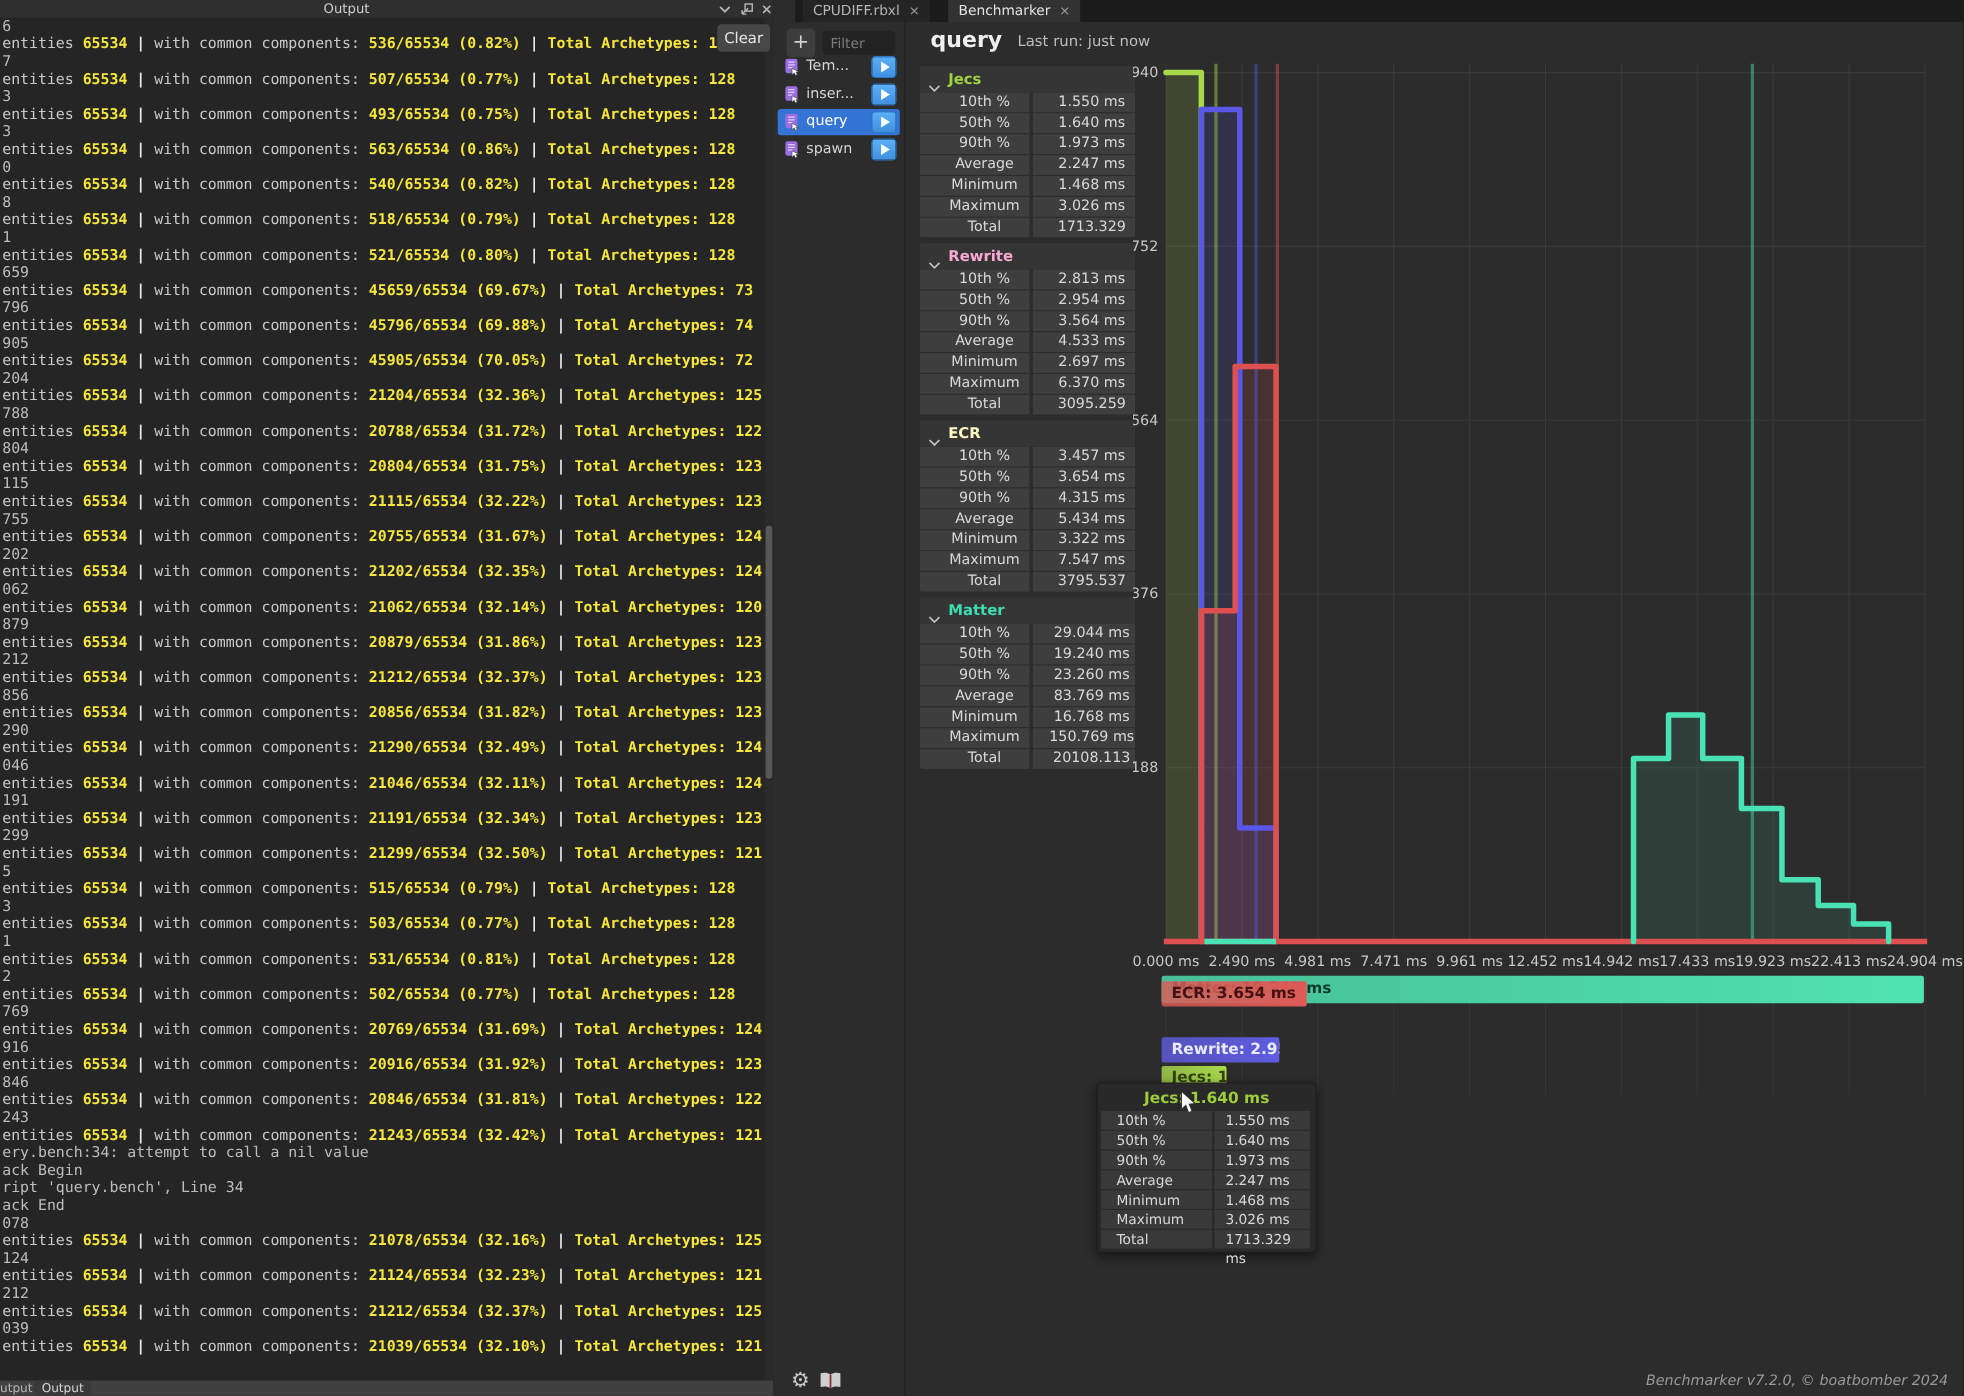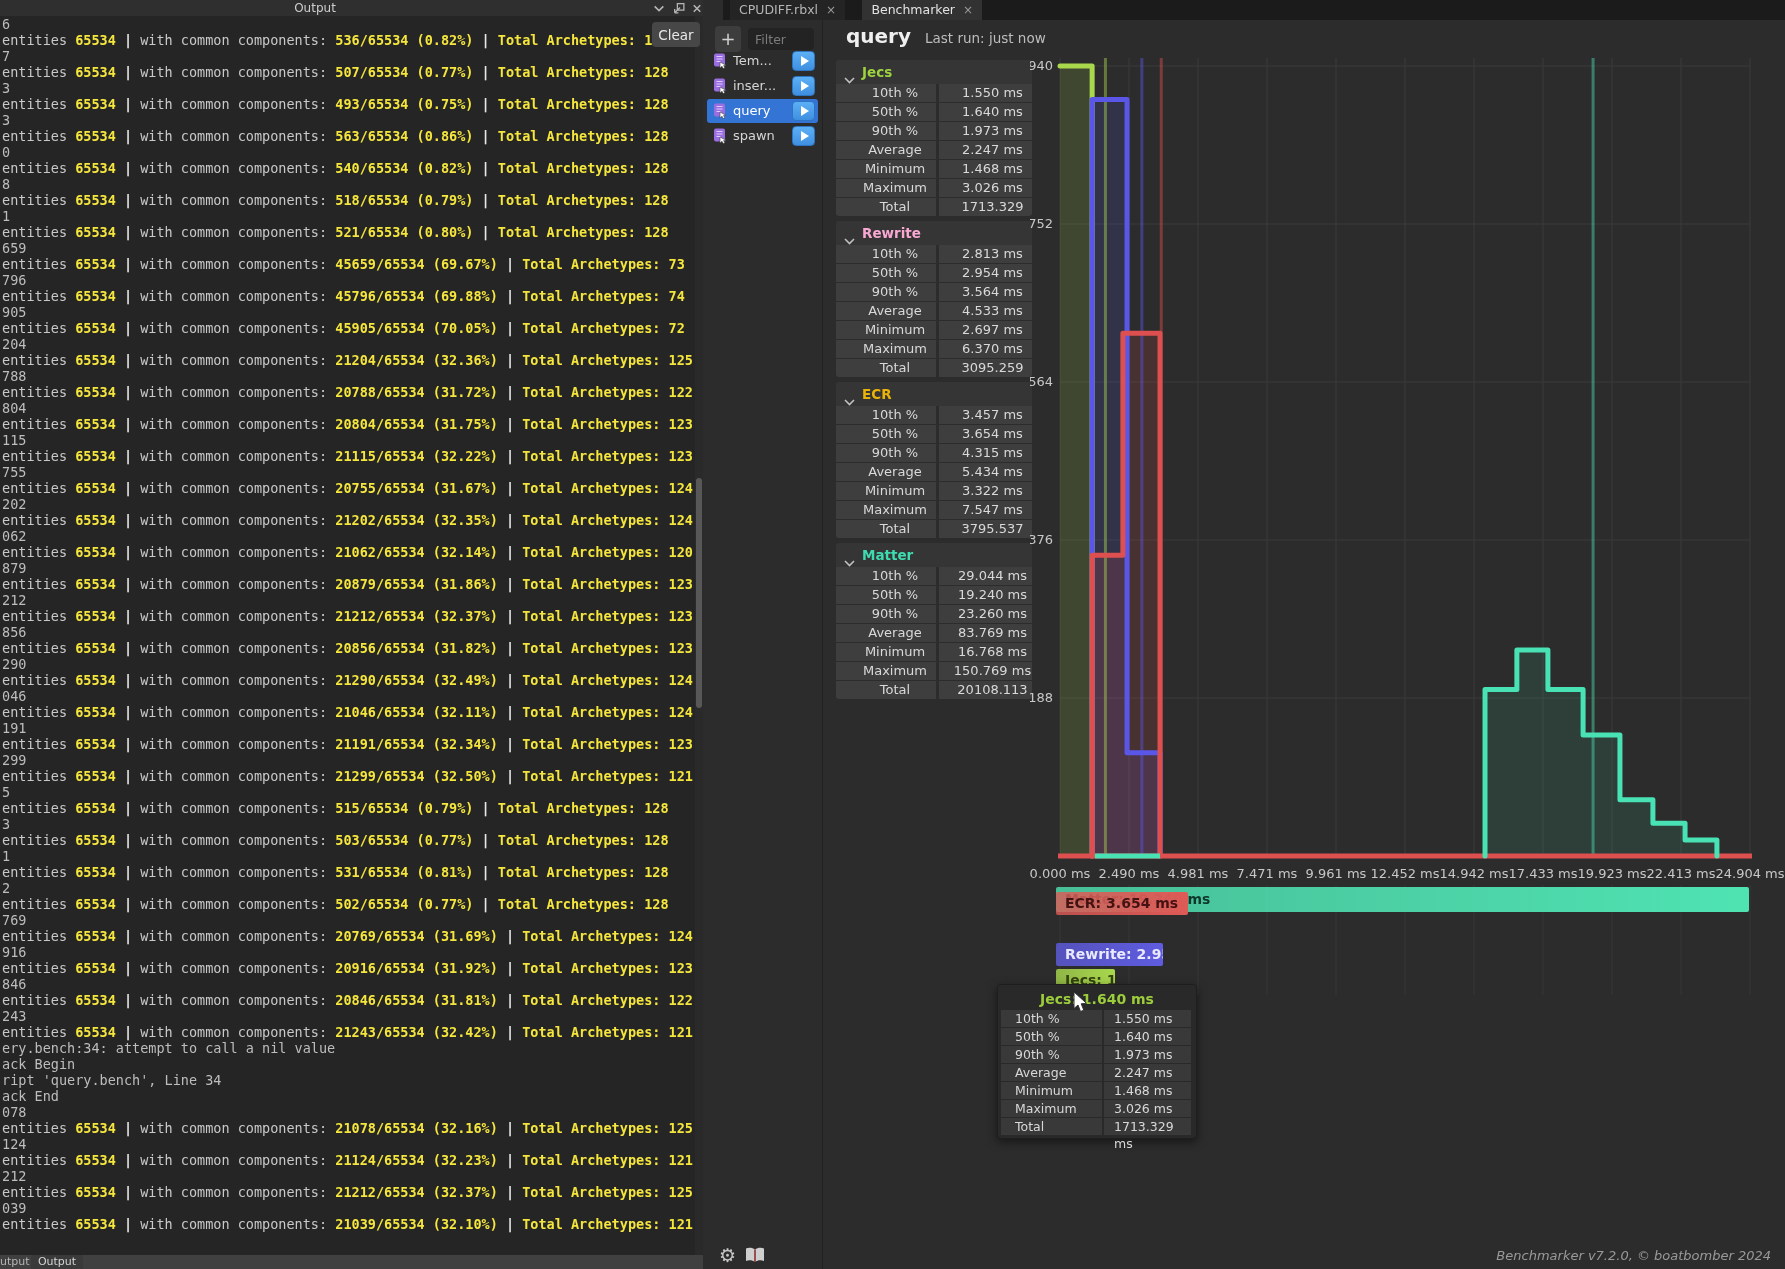--- a/index.html
+++ b/index.html
@@ -219,21 +219,21 @@
             <div class="scell v">6.370 ms</div>
             <div class="scell l">Total</div>
             <div class="scell v">3095.259 ms</div>
           </div>
         </div>
         <div class="section">
           <div class="sec-head">
             <span class="chev"><svg width="11" height="7" viewBox="0 0 11 7">
                 <polyline points="1,1 5.5,5.5 10,1" fill="none" stroke="#c0c0c0" stroke-width="1.6"></polyline>
               </svg></span>
-            <span class="sec-name" style="color: #eab308;">ECR</span>
+            <span class="sec-name" style="color: #fef9c3;">ECR</span>
           </div>
           <div class="sgrid">
             <div class="scell l">10th %</div>
             <div class="scell v">3.457 ms</div>
             <div class="scell l">50th %</div>
             <div class="scell v">3.654 ms</div>
             <div class="scell l">90th %</div>
             <div class="scell v">4.315 ms</div>
             <div class="scell l">Average</div>
             <div class="scell v">5.434 ms</div>

